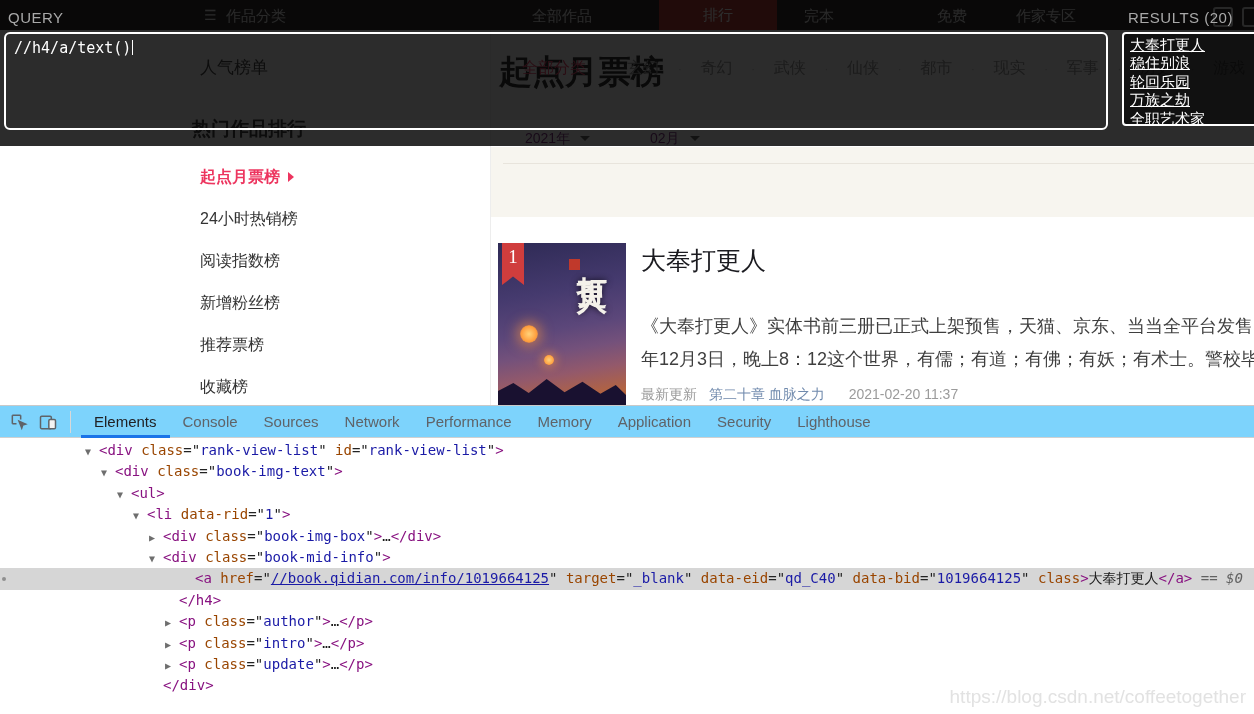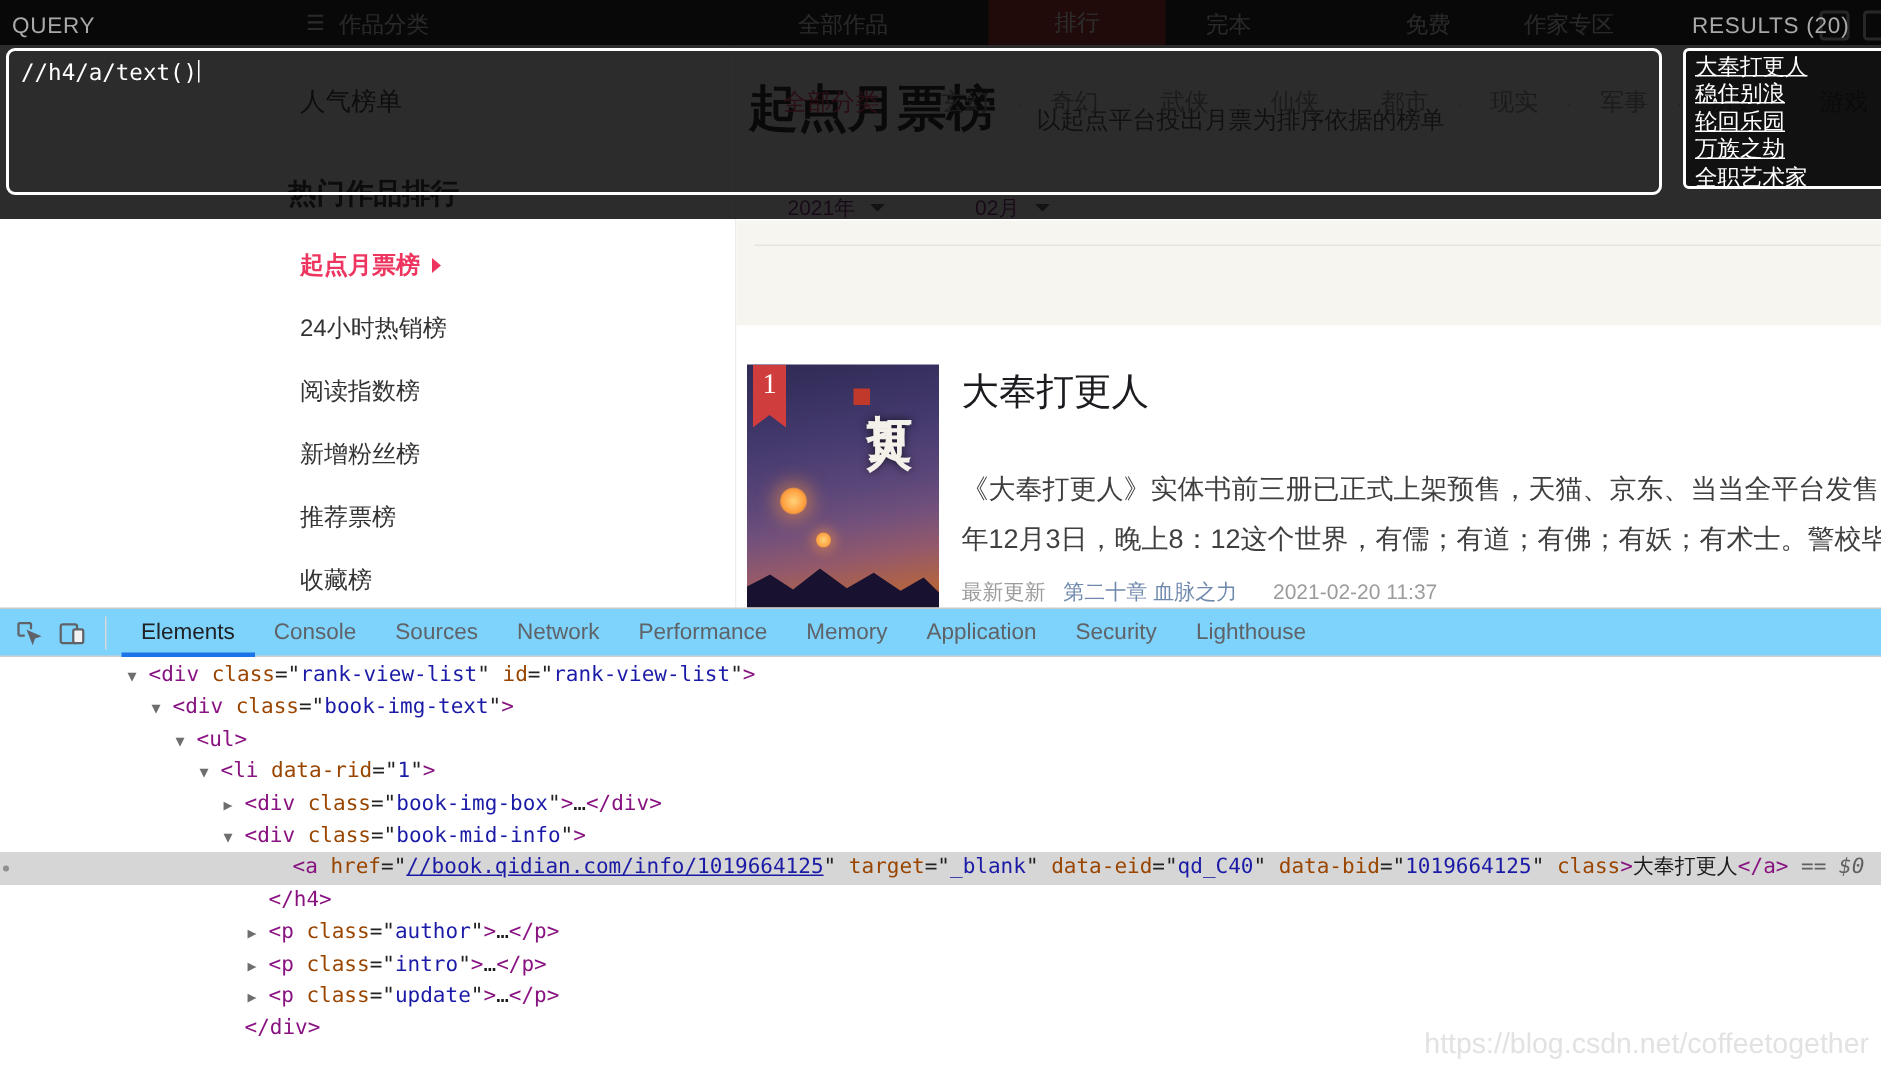--- a/index.html
+++ b/index.html
@@ -134,21 +134,20 @@
     <div class="sb-item active si0"><span>起点月票榜</span><span class="sb-arrow"></span></div>
     <div class="sb-item si1">24小时热销榜</div>
     <div class="sb-item si2">阅读指数榜</div>
     <div class="sb-item si3">新增粉丝榜</div>
     <div class="sb-item si4">推荐票榜</div>
     <div class="sb-item si5">收藏榜</div>
   </div>
 
   <div class="main">
     <div class="pg-title">起点月票榜</div>
-    <div class="pg-sub">以起点平台投出月票为排序依据的榜单</div>
     <div class="date-row">
       <span class="dd"><span>2021年</span><span class="dd-car"></span></span>
       <span class="dd"><span>02月</span><span class="dd-car"></span></span>
     </div>
 
     <div class="cat-band">
       <div class="cat-line"></div>
     </div>
     <div class="cat-row">
       <span class="cat active">全部分类</span>

